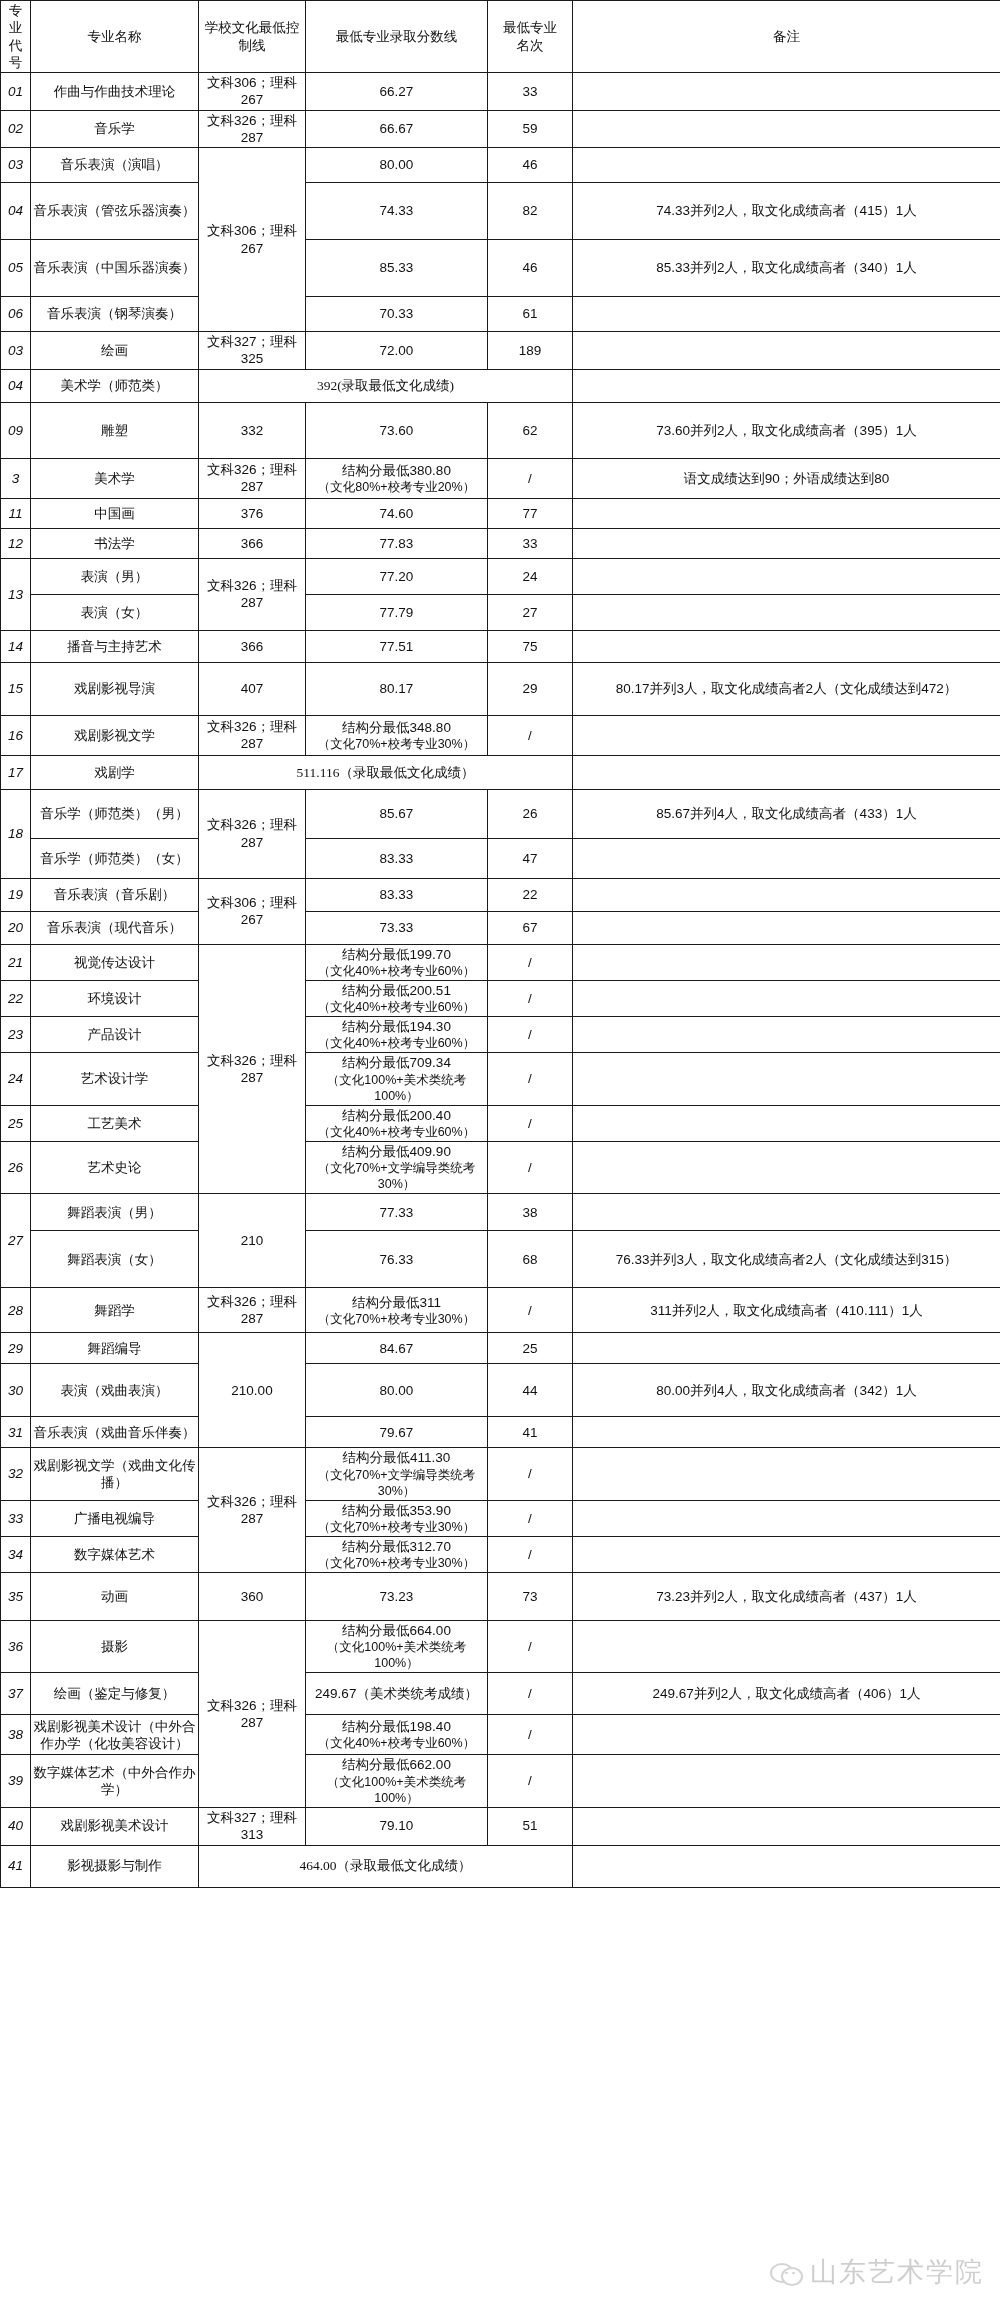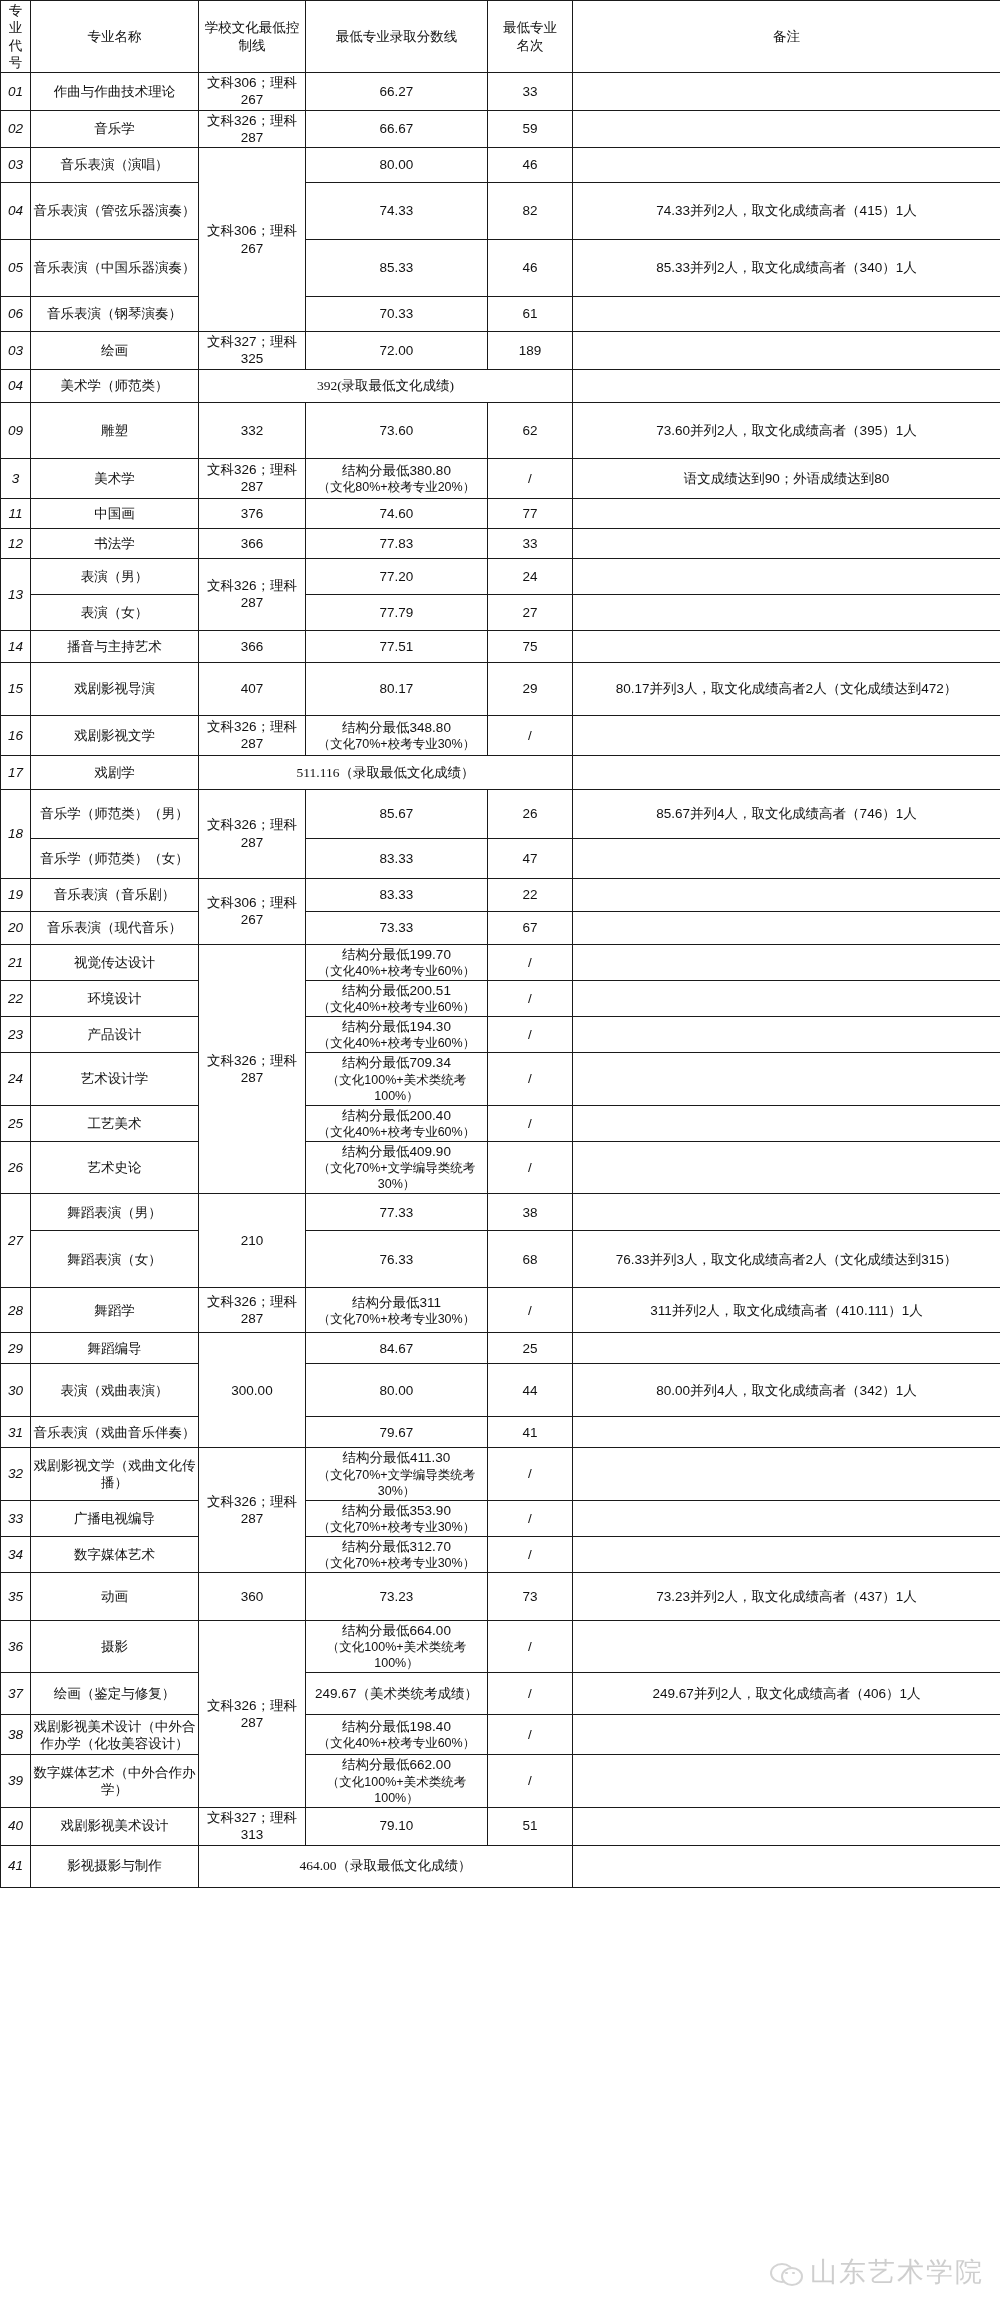--- a/index.html
+++ b/index.html
@@ -303,21 +303,21 @@
         <td class="merged-wide" colspan="3">511.116（录取最低文化成绩）</td>
         <td class="note"></td>
       </tr>
 
       <tr style="height:49px">
         <td class="code" rowspan="2">18</td>
         <td class="name">音乐学（师范类）（男）</td>
         <td class="ctrl" rowspan="2">文科326；理科287</td>
         <td class="score">85.67</td>
         <td class="rank">26</td>
-        <td class="note">85.67并列4人，取文化成绩高者（746）1人</td>
+        <td class="note">85.67并列4人，取文化成绩高者（433）1人</td>
       </tr>
       <tr style="height:40px">
         <td class="name">音乐学（师范类）（女）</td>
         <td class="score">83.33</td>
         <td class="rank">47</td>
         <td class="note"></td>
       </tr>
 
       <tr style="height:33px">
         <td class="code">19</td>
@@ -426,21 +426,21 @@
           <span>结构分最低311</span>
           <span class="sub">（文化70%+校考专业30%）</span>
         </td>
         <td class="rank">/</td>
         <td class="note">311并列2人，取文化成绩高者（410.111）1人</td>
       </tr>
 
       <tr style="height:31px">
         <td class="code">29</td>
         <td class="name">舞蹈编导</td>
-        <td class="ctrl" rowspan="3">300.00</td>
+        <td class="ctrl" rowspan="3">210.00</td>
         <td class="score">84.67</td>
         <td class="rank">25</td>
         <td class="note"></td>
       </tr>
 
       <tr style="height:53px">
         <td class="code">30</td>
         <td class="name">表演（戏曲表演）</td>
         <td class="score">80.00</td>
         <td class="rank">44</td>

